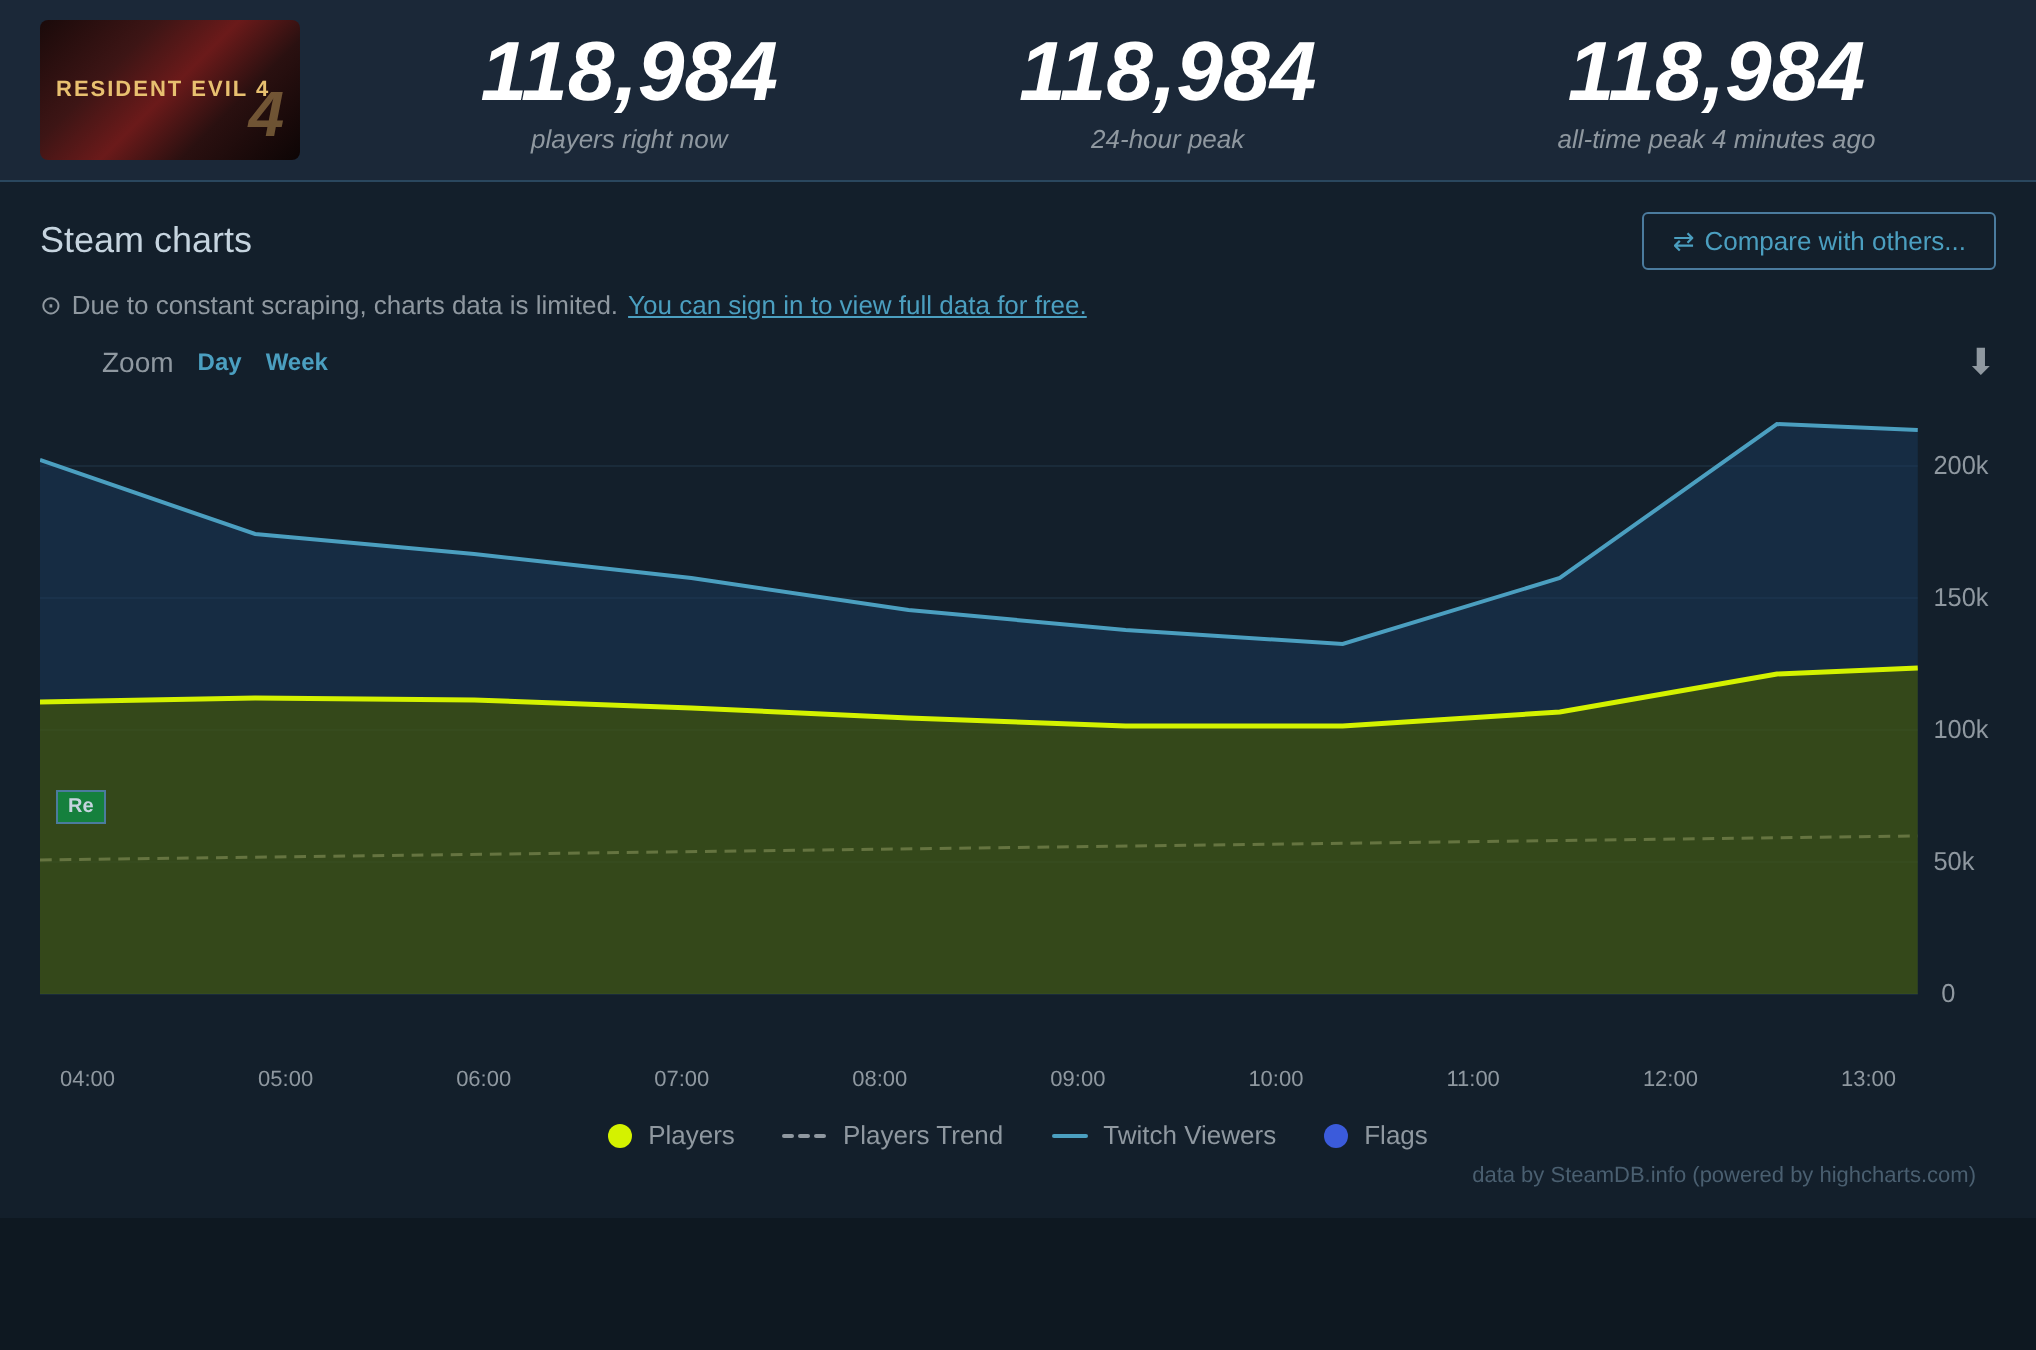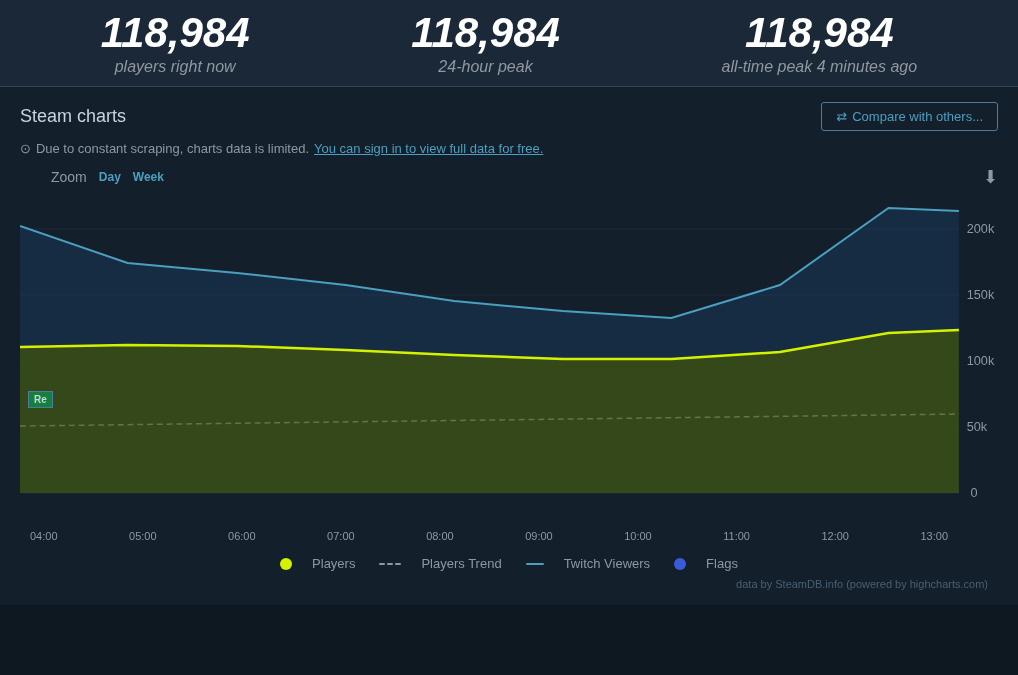--- a/index.html
+++ b/index.html
@@ -62,21 +62,21 @@
       text-align: center;
       font-style: italic;
     }
     .stat-number {
       font-size: 42px;
       font-weight: bold;
       color: #ffffff;
       line-height: 1.1;
     }
     .stat-label {
-      font-size: 16px;
+      font-size: 13px;
       color: #8f98a0;
       margin-top: 2px;
     }
 
     
     .charts-section {
       background: #131f2b;
       padding: 15px 20px 10px;
     }
     .charts-header {
@@ -164,21 +164,21 @@
       justify-content: center;
       align-items: center;
       gap: 24px;
       padding: 10px 0 5px;
       font-size: 13px;
       color: #8f98a0;
     }
     .legend-item {
       display: flex;
       align-items: center;
-      gap: 20px;
+      gap: 8px;
     }
     .legend-dot {
       width: 12px;
       height: 12px;
       border-radius: 50%;
     }
     .legend-dashes {
       display: flex;
       gap: 2px;
       align-items: center;
@@ -213,20 +213,23 @@
       position: absolute;
       left: 8px;
       top: 195px;
       z-index: 10;
     }
   </style>
 </head>
 <body>
 
 <div class="header">
+  <div class="game-thumbnail">
+    <div class="game-thumbnail-text">RESIDENT EVIL 4</div>
+  </div>
   <div class="stats-group">
     <div class="stat-block">
       <div class="stat-number">118,984</div>
       <div class="stat-label">players right now</div>
     </div>
     <div class="stat-block">
       <div class="stat-number">118,984</div>
       <div class="stat-label">24-hour peak</div>
     </div>
     <div class="stat-block">

